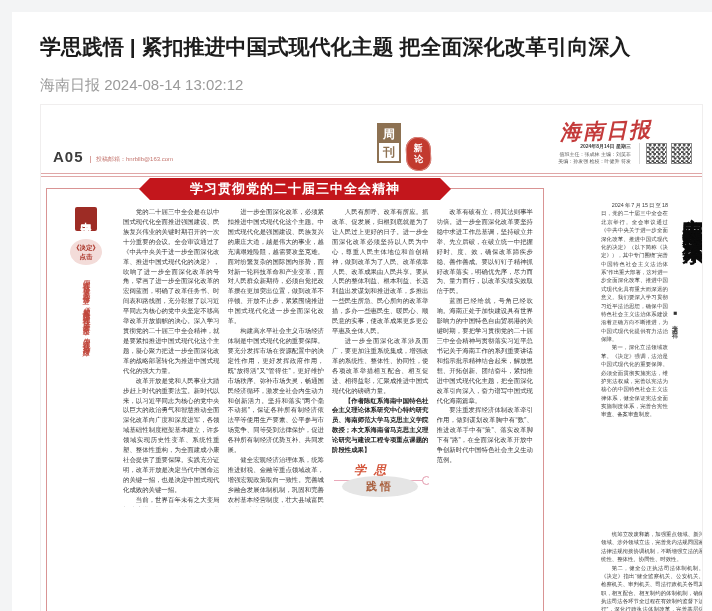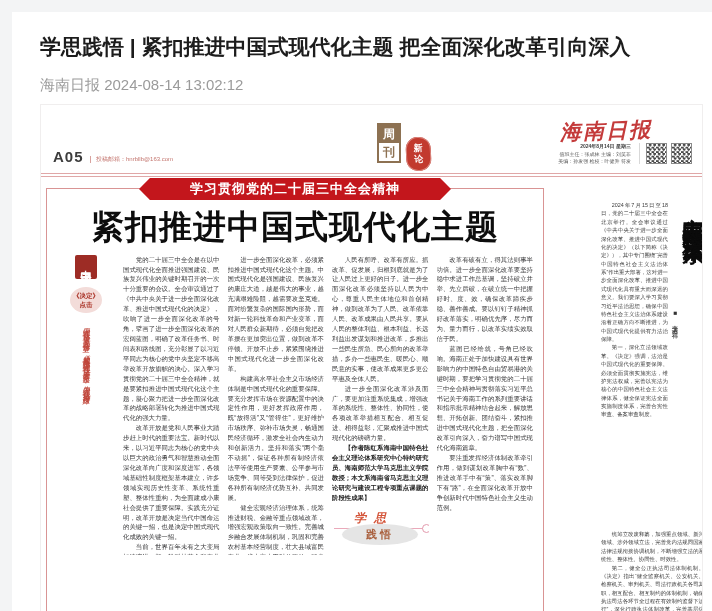--- a/index.html
+++ b/index.html
@@ -155,21 +155,20 @@
       <div class="qrs">
         <div class="qr"></div>
         <div class="qr"></div>
       </div>
     </div>
     <div class="mast-rule"></div>
 
     <div class="frame">
       <div class="banner">学习贯彻党的二十届三中全会精神</div>
       <div class="headline">
-        <div>紧扣推进中国式现代化主题</div>
       </div>
 
       <div class="body-row">
         <div class="rail">
           <div class="rail-label">中国式现代化</div>
           <div class="rail-badge">
             <div>《决定》</div>
             <div>点击</div>
           </div>
           <div class="rail-quote">中国式现代化是一项前无古人的开创性事业，必须紧紧围绕推进中国式现代化进一步全面深化改革，为中国式现代化提供制度保障。</div>

